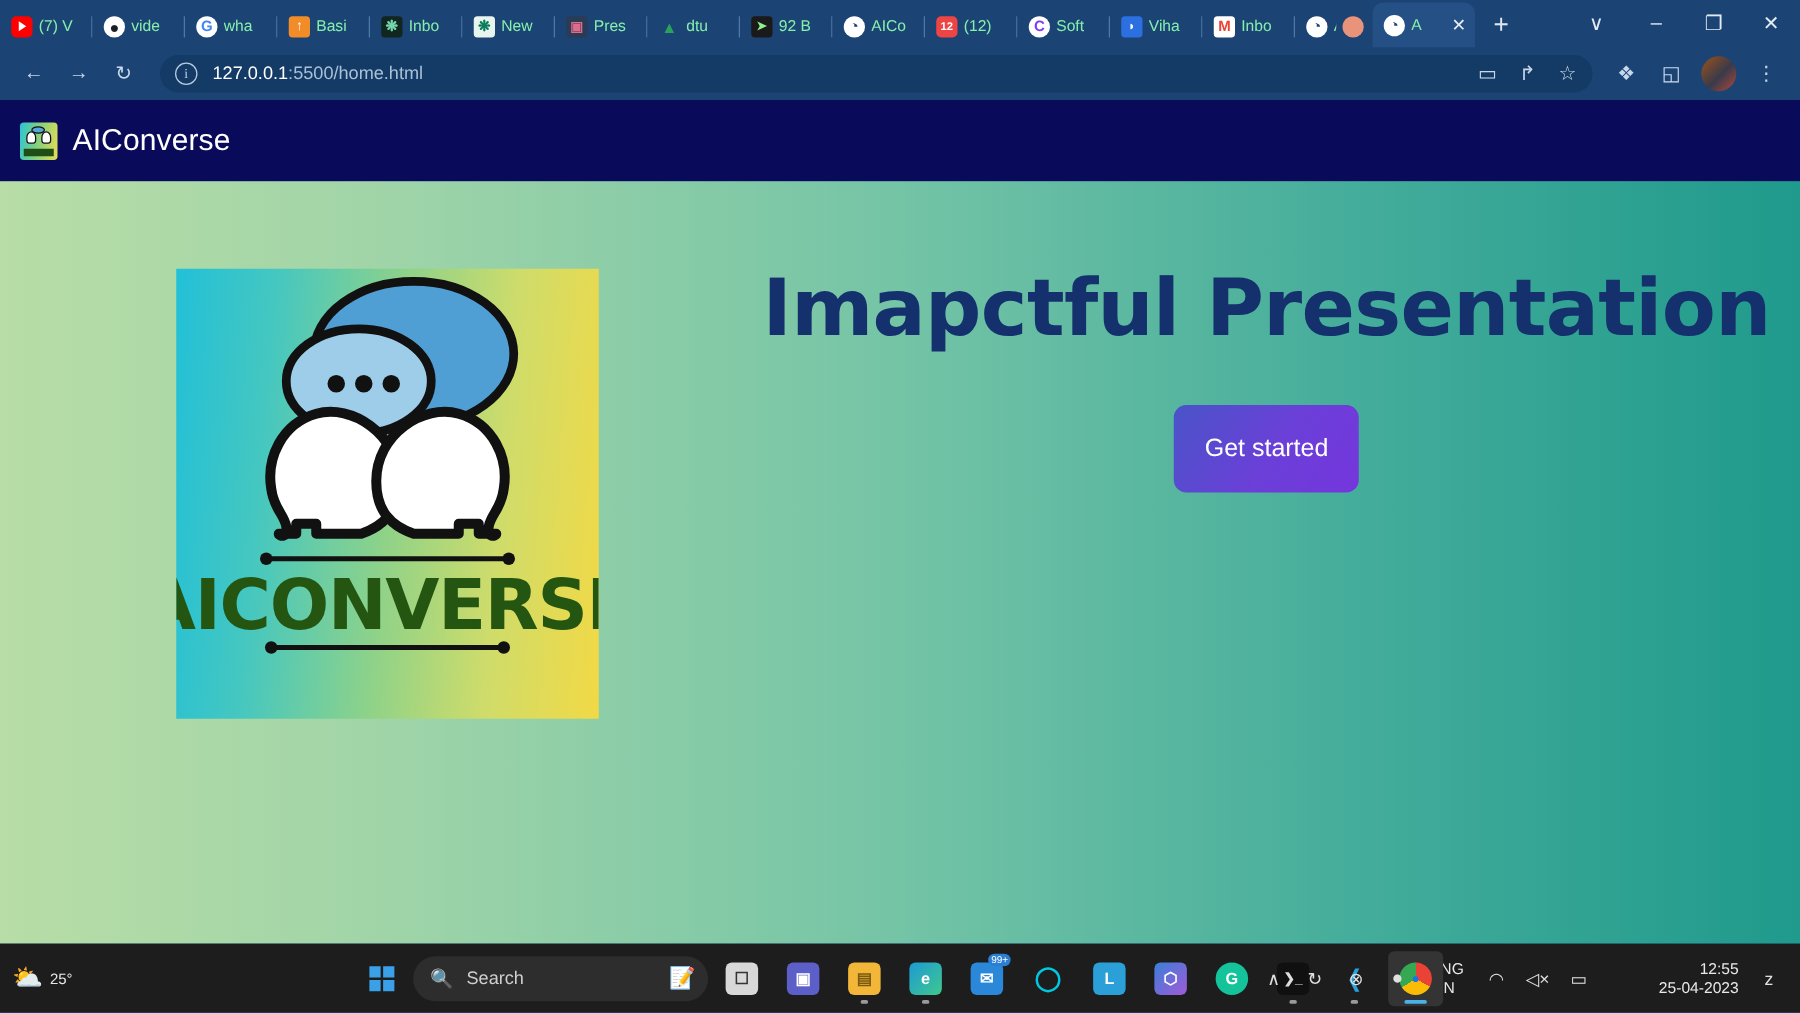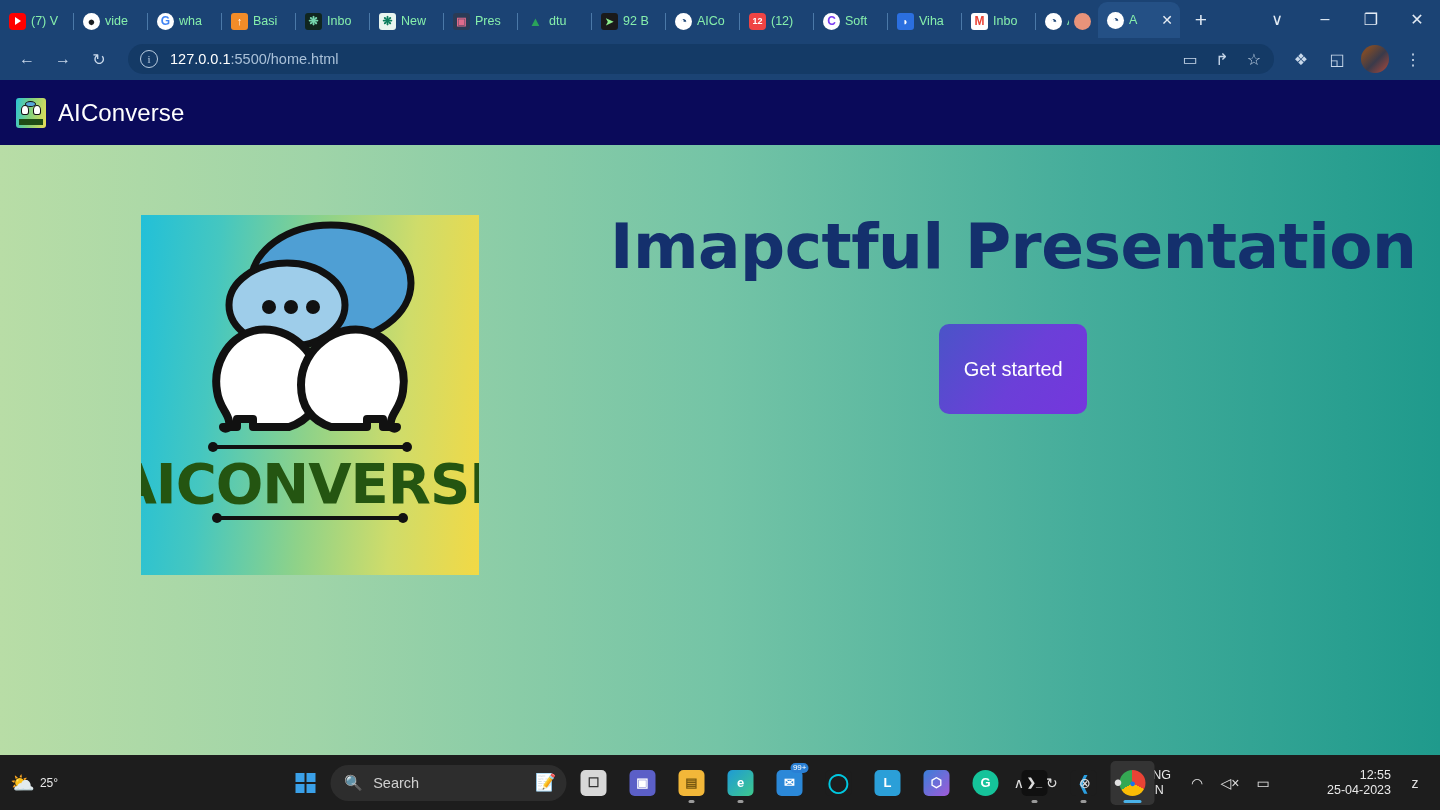--- a/index.html
+++ b/index.html
@@ -246,21 +246,21 @@
     text-align: center;
   }
   .hero-card p {
     font-size: 31px;
     line-height: 1.42;
     color: #1a1a1a;
     font-weight: 400;
   }
   .cta-btn {
     margin-top: 22px;
-    width: 148px; height: 90px;
+    width: 148px; height: 70px;
     border: none;
     border-radius: 10px;
     background: linear-gradient(125deg, #4a54c8 0%, #6b3fd8 55%, #7536dd 100%);
     color: #ffffff;
     font-size: 20px;
     font-family: "Liberation Sans", sans-serif;
     cursor: pointer;
   }
 
   

